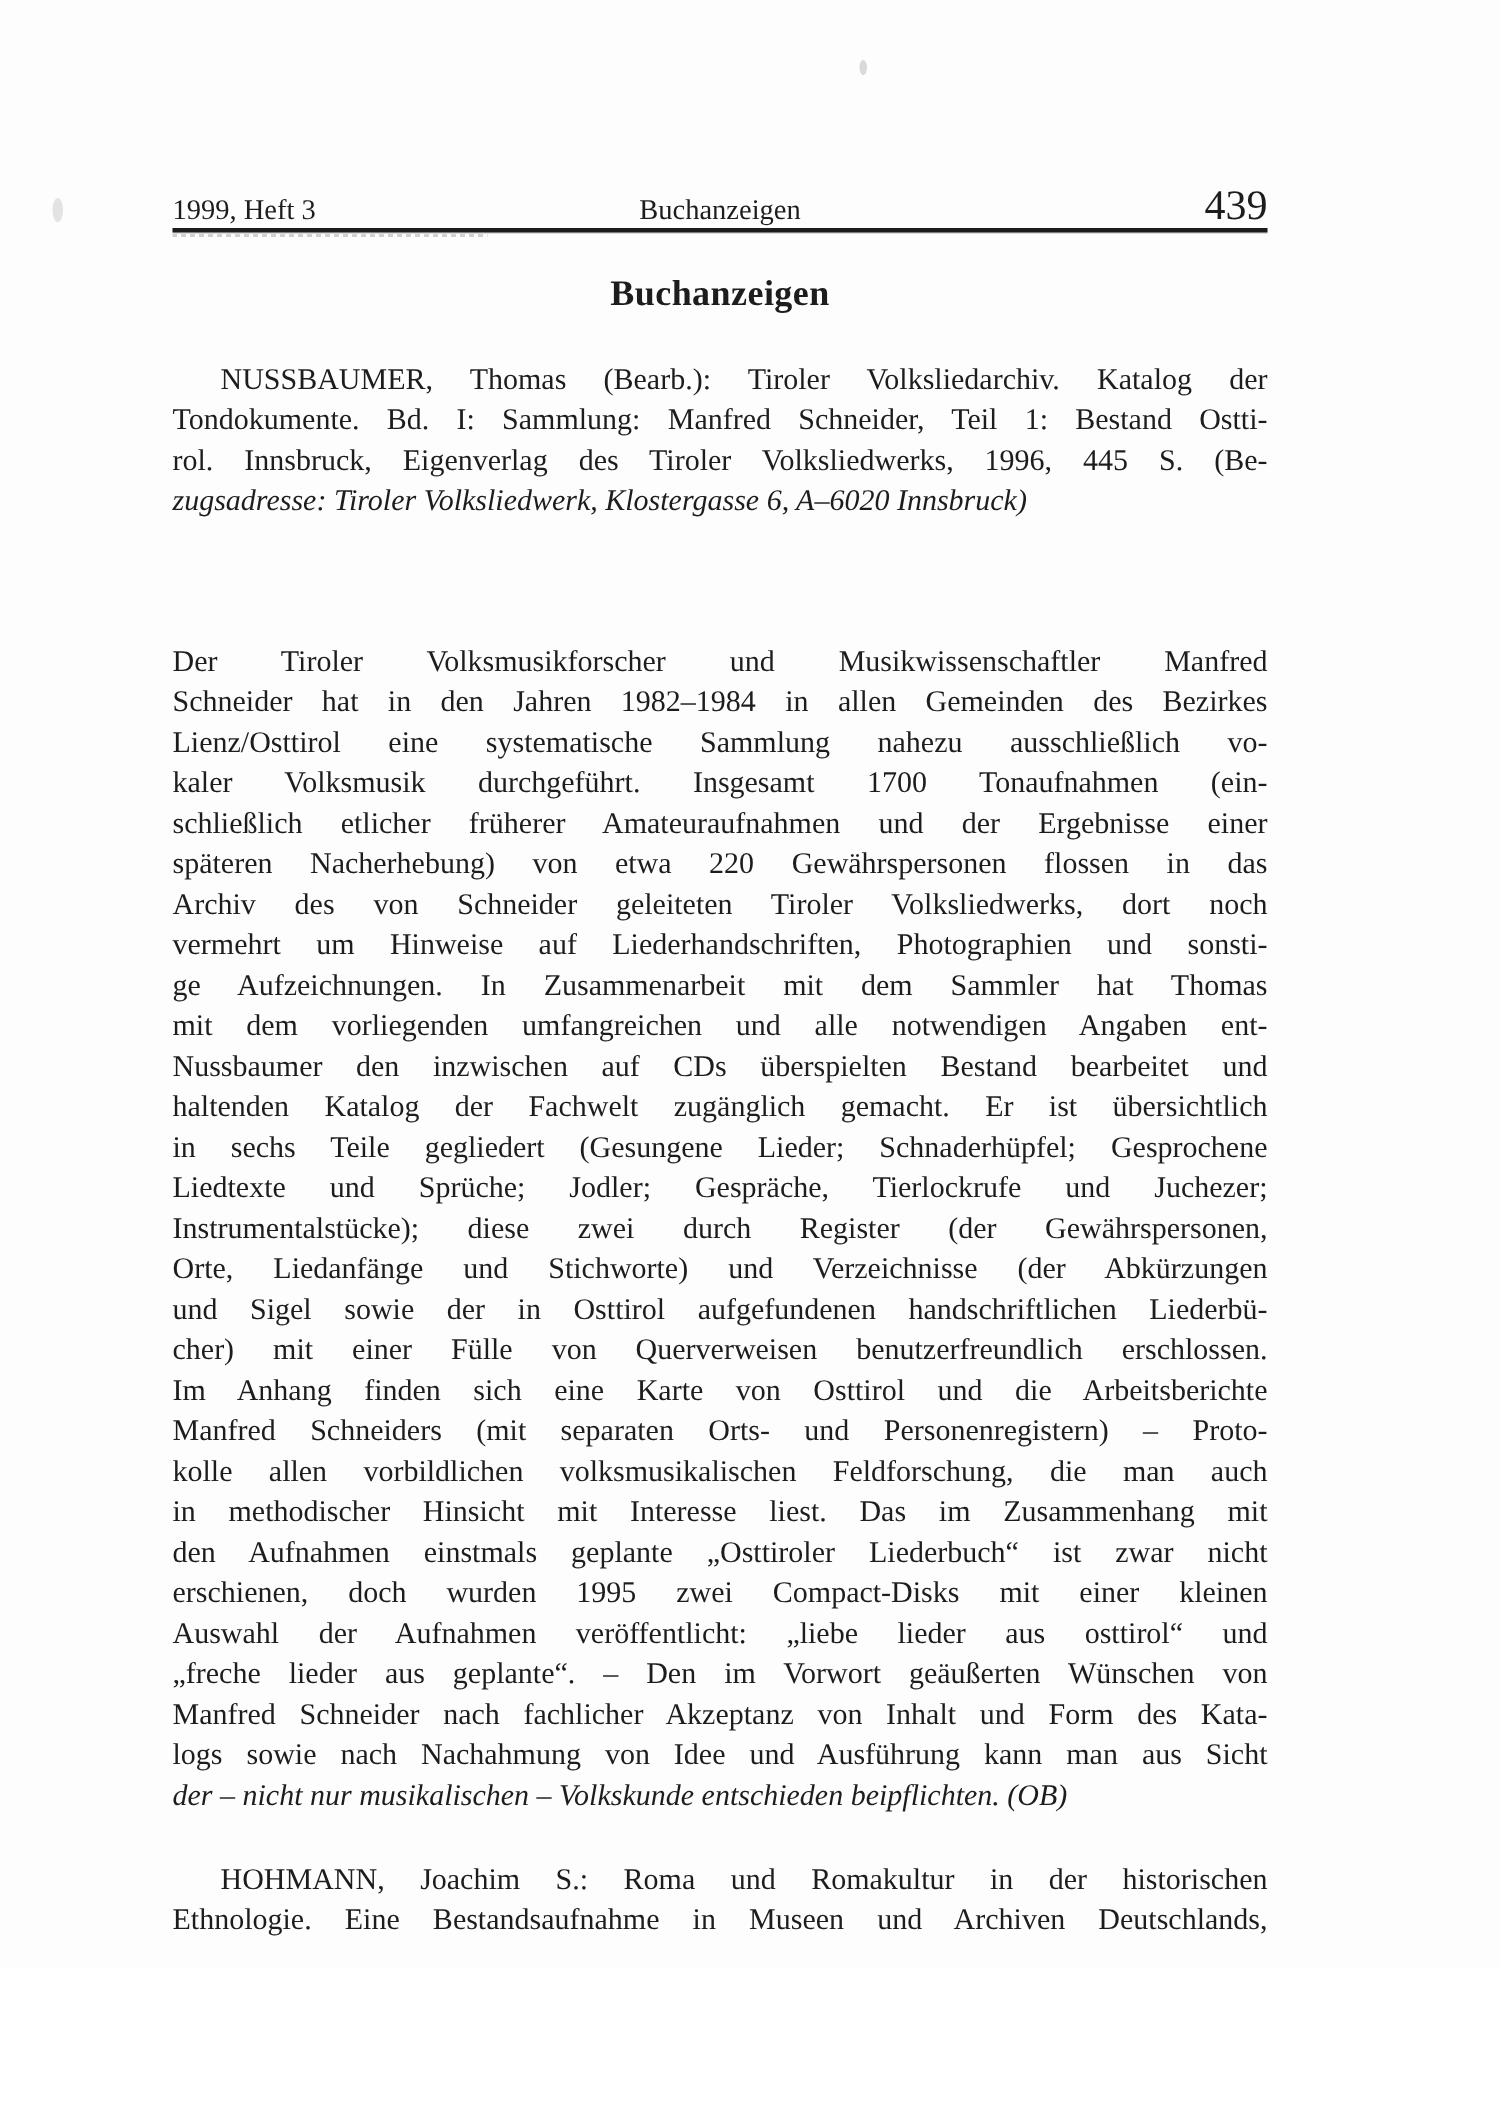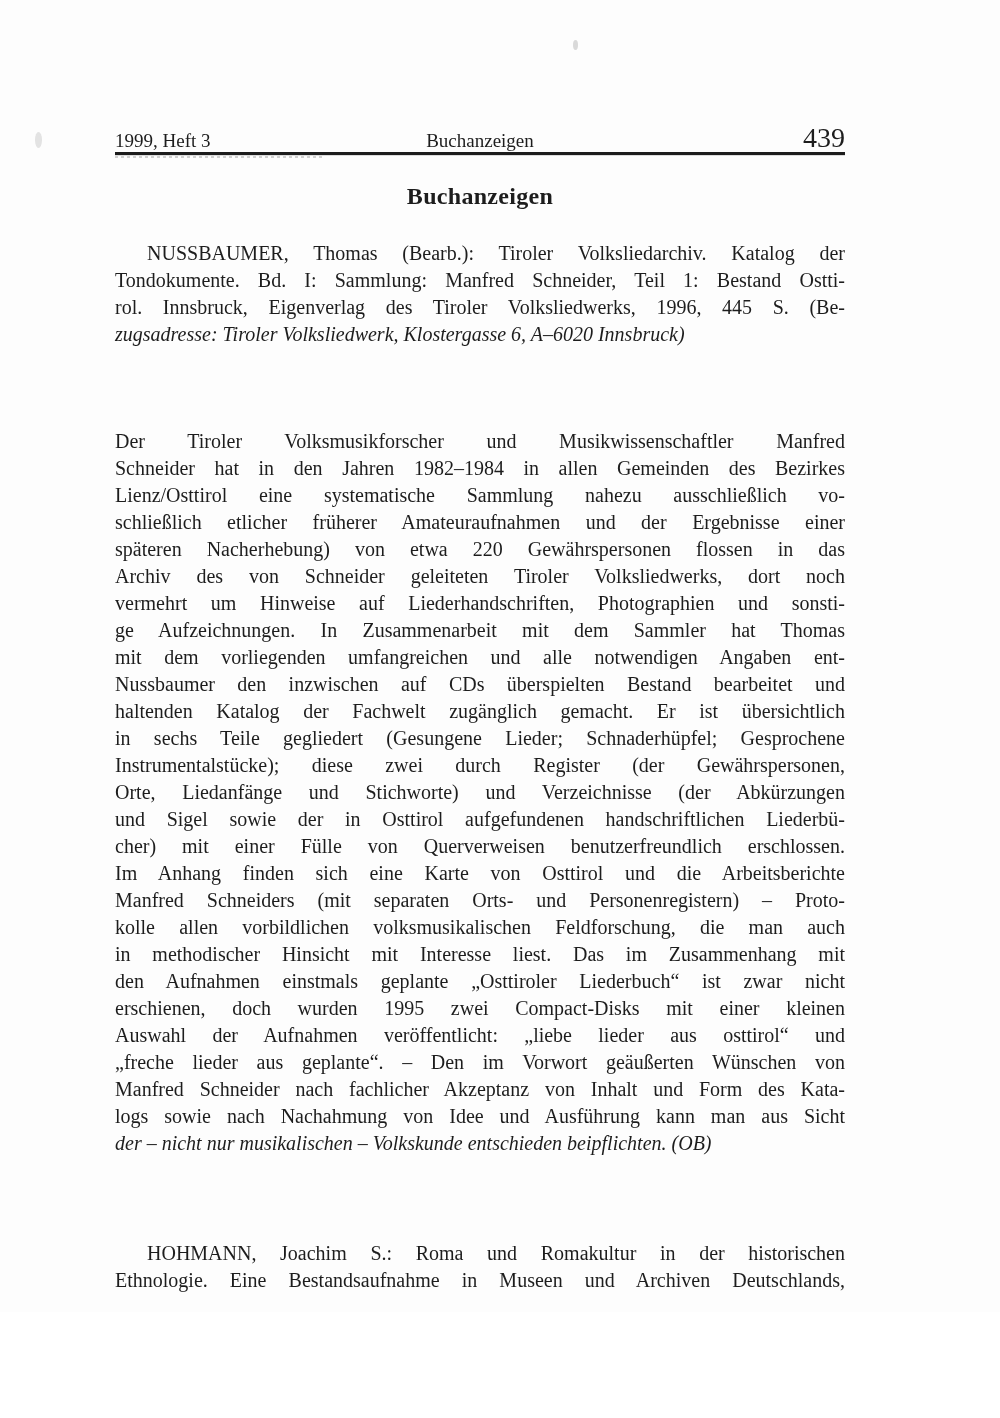--- a/index.html
+++ b/index.html
@@ -102,29 +102,31 @@
       <div class="line first-indent"><span>NUSSBAUMER, Thomas (Bearb.): </span><span class="it">Tiroler Volksliedarchiv. Katalog der</span></div>
       <div class="line"><span class="it">Tondokumente. Bd. I: Sammlung: Manfred Schneider, Teil 1: Bestand Ostti-</span></div>
       <div class="line"><span class="it">rol.</span><span> Innsbruck, Eigenverlag des Tiroler Volksliedwerks, 1996, 445 S. (Be-</span></div>
       <div class="line no-stretch"><span>zugsadresse: Tiroler Volksliedwerk, Klostergasse 6, A–6020 Innsbruck)</span></div>
     </div>
 
   <div class="textcol para review-body">
       <div class="line"><span>Der Tiroler Volksmusikforscher und Musikwissenschaftler Manfred</span></div>
       <div class="line"><span>Schneider hat in den Jahren 1982–1984 in allen Gemeinden des Bezirkes</span></div>
       <div class="line"><span>Lienz/Osttirol eine systematische Sammlung nahezu ausschließlich vo-</span></div>
+      <div class="line"><span>kaler Volksmusik durchgeführt. Insgesamt 1700 Tonaufnahmen (ein-</span></div>
       <div class="line"><span>schließlich etlicher früherer Amateuraufnahmen und der Ergebnisse einer</span></div>
       <div class="line"><span>späteren Nacherhebung) von etwa 220 Gewährspersonen flossen in das</span></div>
       <div class="line"><span>Archiv des von Schneider geleiteten Tiroler Volksliedwerks, dort noch</span></div>
       <div class="line"><span>vermehrt um Hinweise auf Liederhandschriften, Photographien und sonsti-</span></div>
       <div class="line"><span>ge Aufzeichnungen. In Zusammenarbeit mit dem Sammler hat Thomas</span></div>
       <div class="line"><span>mit dem vorliegenden umfangreichen und alle notwendigen Angaben ent-</span></div>
       <div class="line"><span>Nussbaumer den inzwischen auf CDs überspielten Bestand bearbeitet und</span></div>
       <div class="line"><span>haltenden Katalog der Fachwelt zugänglich gemacht. Er ist übersichtlich</span></div>
       <div class="line"><span>in sechs Teile gegliedert (Gesungene Lieder; Schnaderhüpfel; Gesprochene</span></div>
+      <div class="line"><span>Liedtexte und Sprüche; Jodler; Gespräche, Tierlockrufe und Juchezer;</span></div>
       <div class="line"><span>Instrumentalstücke); diese zwei durch Register (der Gewährspersonen,</span></div>
       <div class="line"><span>Orte, Liedanfänge und Stichworte) und Verzeichnisse (der Abkürzungen</span></div>
       <div class="line"><span>und Sigel sowie der in Osttirol aufgefundenen handschriftlichen Liederbü-</span></div>
       <div class="line"><span>cher) mit einer Fülle von Querverweisen benutzerfreundlich erschlossen.</span></div>
       <div class="line"><span>Im Anhang finden sich eine Karte von Osttirol und die Arbeitsberichte</span></div>
       <div class="line"><span>Manfred Schneiders (mit separaten Orts- und Personenregistern) – Proto-</span></div>
       <div class="line"><span>kolle allen vorbildlichen volksmusikalischen Feldforschung, die man auch</span></div>
       <div class="line"><span>in methodischer Hinsicht mit Interesse liest. Das im Zusammenhang mit</span></div>
       <div class="line"><span>den Aufnahmen einstmals geplante „Osttiroler Liederbuch“ ist zwar nicht</span></div>
       <div class="line"><span>erschienen, doch wurden 1995 zwei Compact-Disks mit einer kleinen</span></div>

